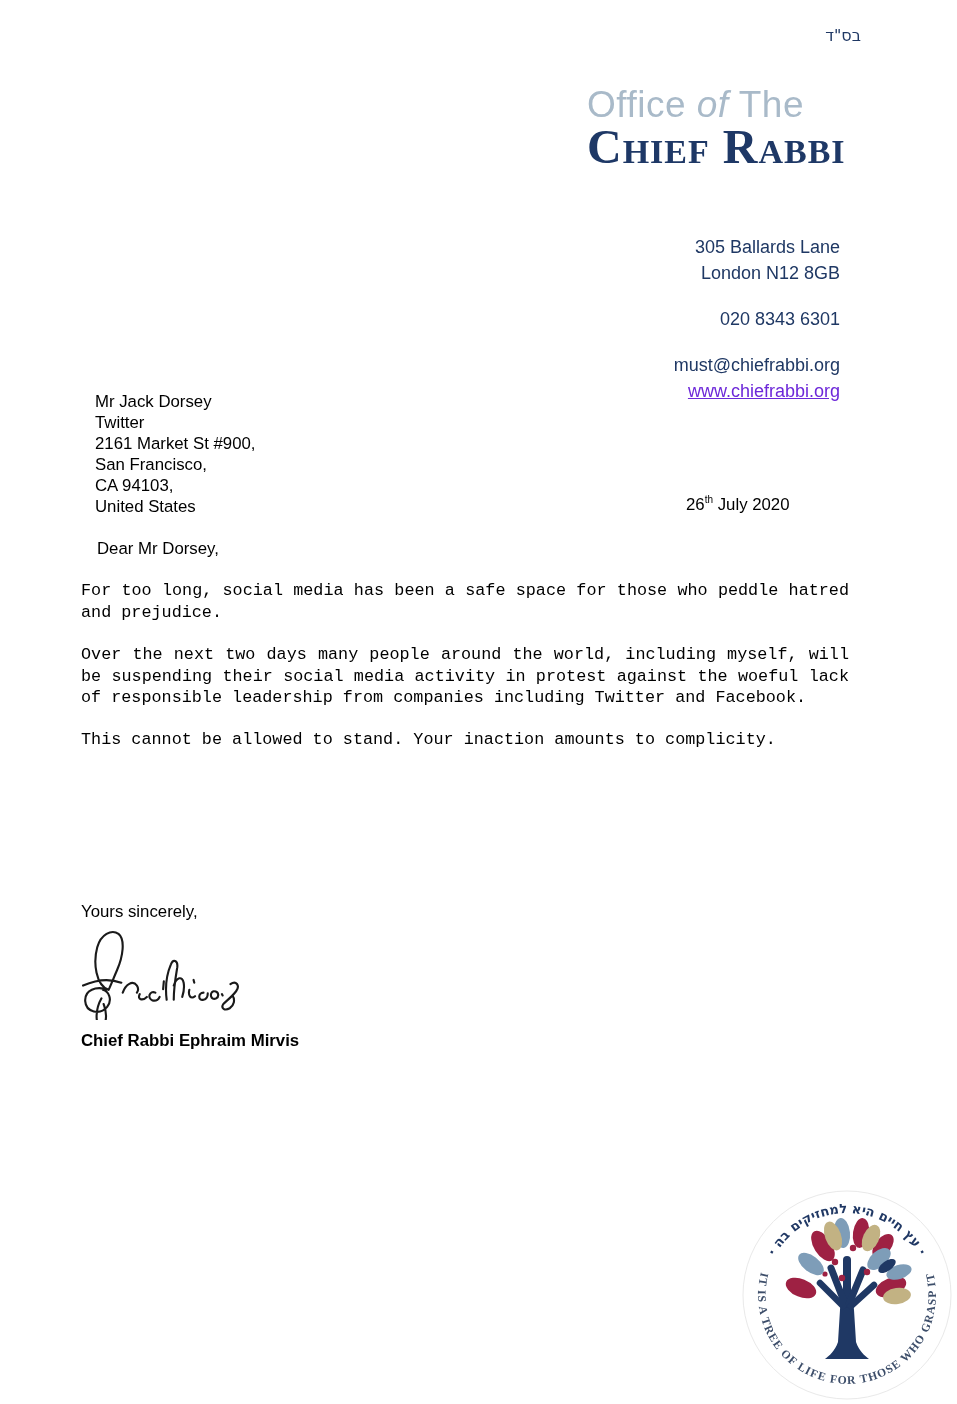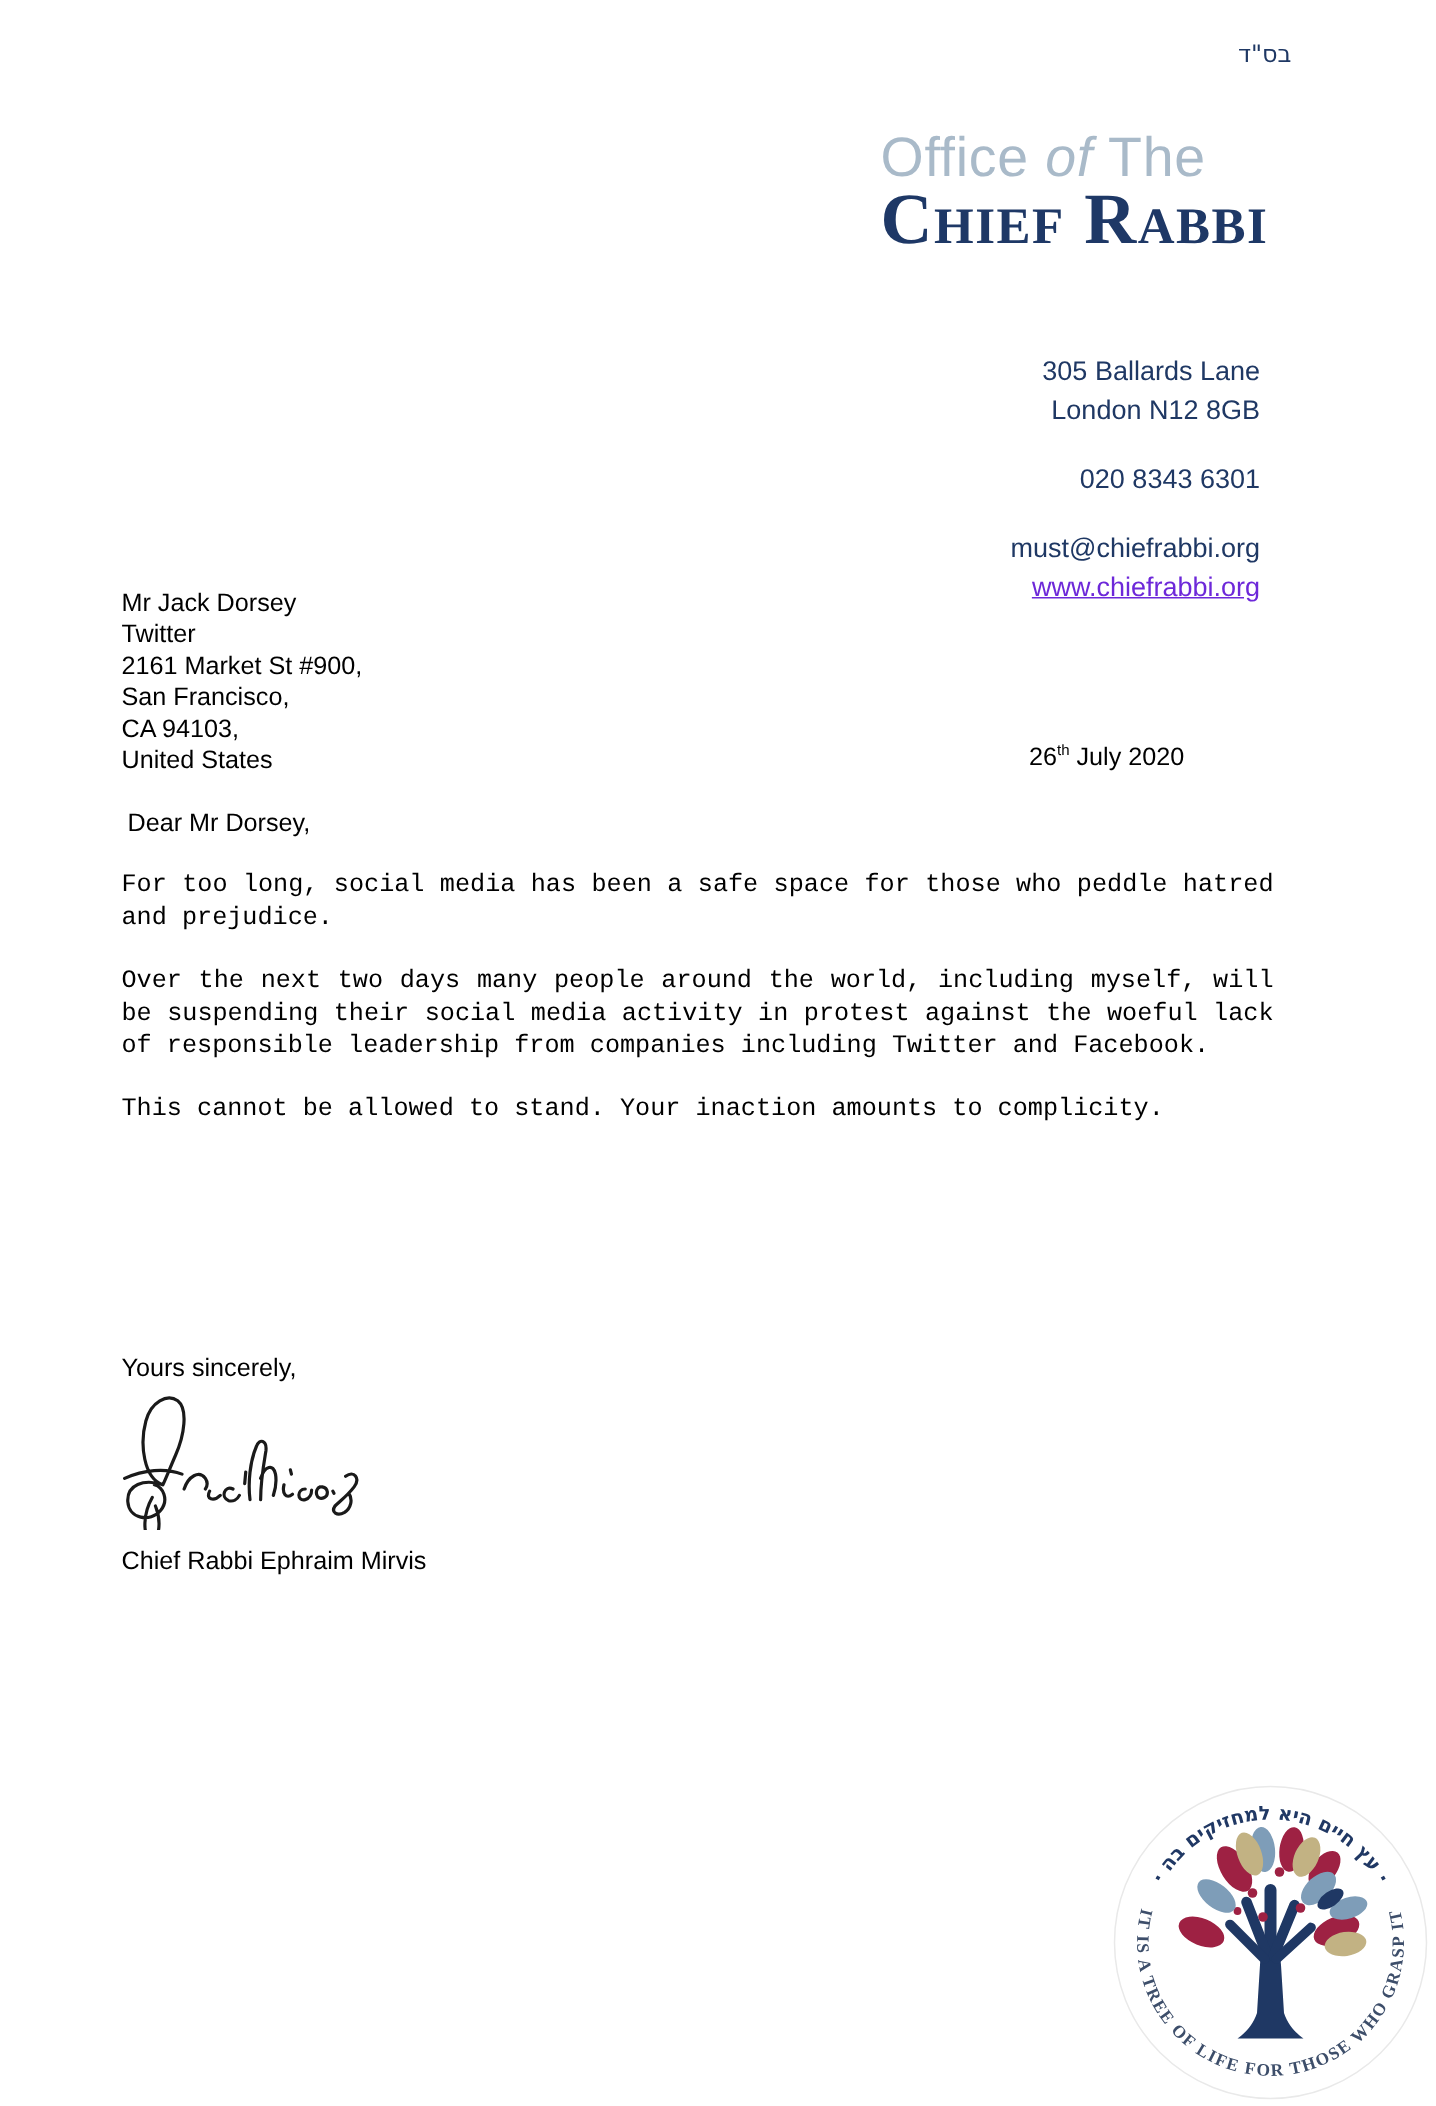--- a/index.html
+++ b/index.html
@@ -27,39 +27,39 @@
     position:absolute; top:234px; right:117px; text-align:right;
     color:#1f3864; font-size:18px; line-height:26px;
   }
   .contact .group-gap { height:20px; }
   .contact a {
     color:#6d28d9; text-decoration:underline; cursor:pointer;
   }
 
   
   .recipient {
-    position:absolute; top:391px; left:81px;
+    position:absolute; top:391px; left:95px;
     font-size:16.8px; line-height:21px;
   }
   .date {
     position:absolute; top:495px; left:686px; font-size:16.8px;
   }
   .date sup { font-size:10px; vertical-align:super; line-height:0; }
 
   
   .letter-body {
     position:absolute; top:538px; left:81px; width:768px;
     font-size:16.8px; line-height:21.4px;
   }
-  .letter-body .salutation { margin:0 0 21px 4px; }
+  .letter-body .salutation { margin:0 0 21px 16px; }
   .letter-body p { margin:0 0 21px 0; text-align:justify;font-family:Liberation Mono, monospace; }
   .valediction { position:absolute; top:902px; left:81px; font-size:16.8px; }
 
   .signature { position:absolute; top:920px; left:76px; width:170px; height:100px; }
-  .signatory { position:absolute; top:1031px; left:81px; font-size:16.8px; }
+  .signatory { position:absolute; top:1031px; left:81px; font-size:16.8px;font-weight:bold; }
 
   
   .emblem { position:absolute; left:737px; top:1186px; width:220px; height:218px; }
   .emblem text { font-weight:bold; }
   .hebrew-arc {
     font-family:"DejaVu Sans", sans-serif; font-size:13px; fill:#203864;
   }
   .english-arc {
     font-family:"Liberation Serif", serif; font-size:11.6px;
     letter-spacing:1.1px; fill:#3d4e6a;

